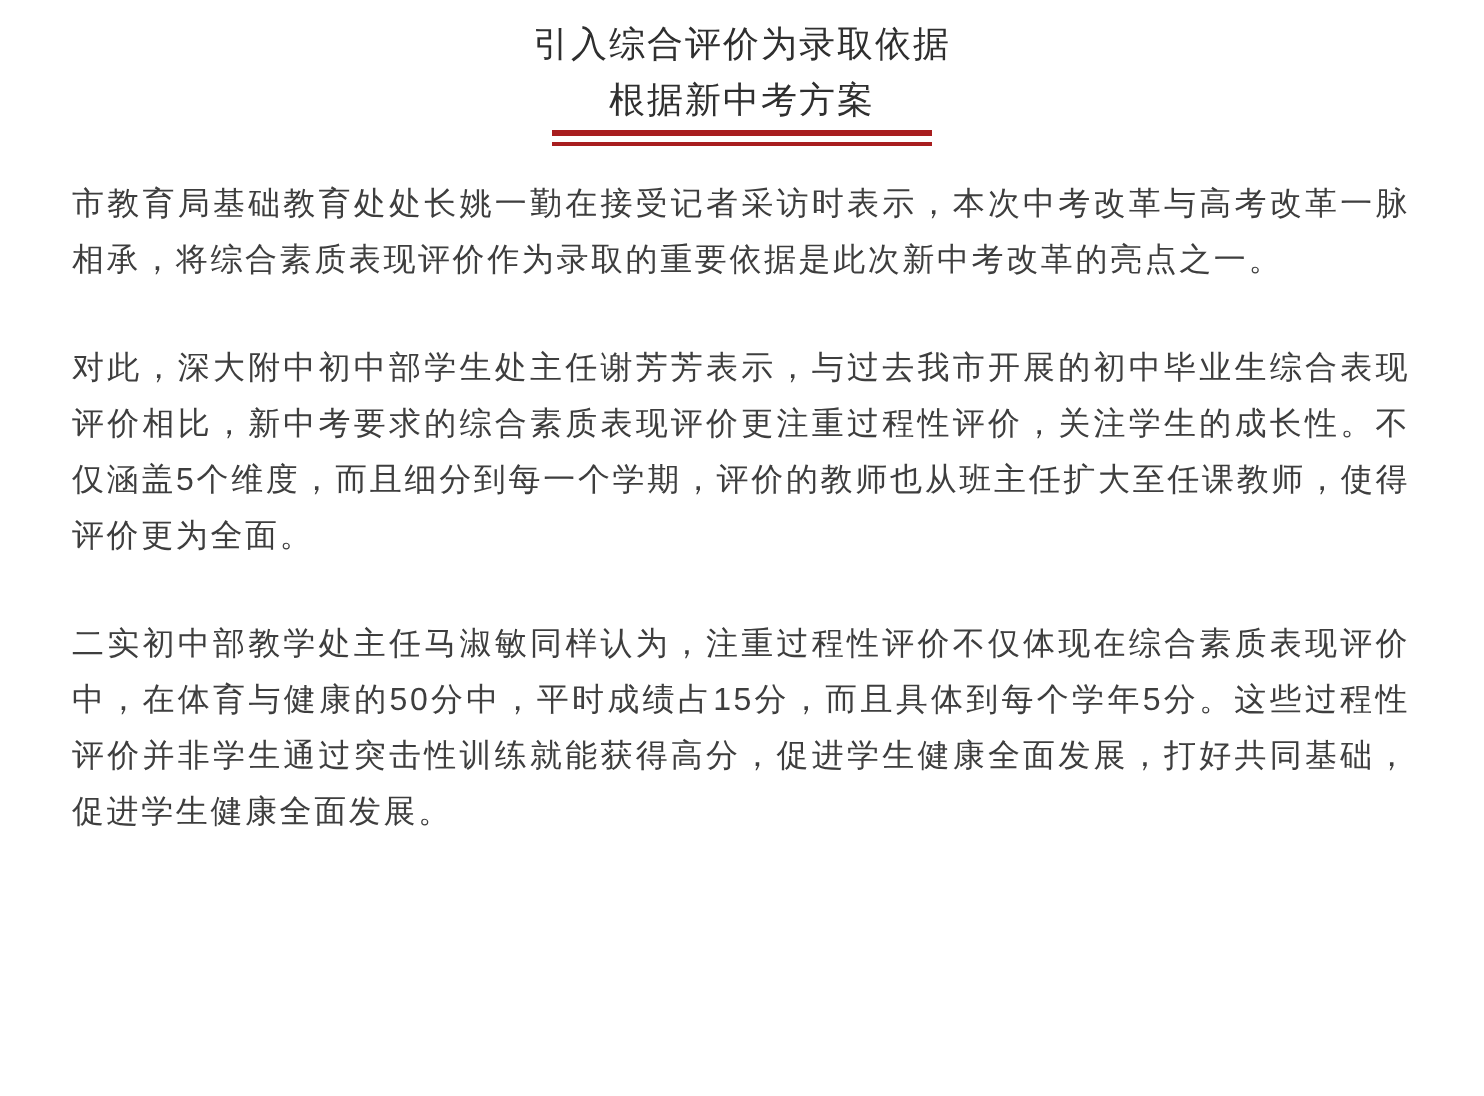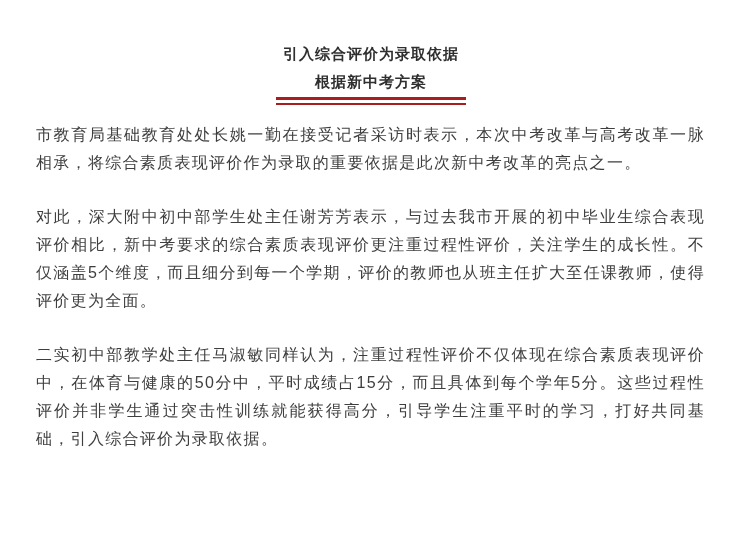--- a/index.html
+++ b/index.html
@@ -18,26 +18,25 @@
     width: 742px;
     height: 548px;
     background: var(--bg);
     overflow: hidden;
     padding-top: 8px;
   }
   .title-block {
     text-align: center;
   }
   .title {
-    font-size: 15px;
-    font-weight: bold;
+    font-size: 18px;
+    font-weight: normal;
     color: var(--title);
     line-height: 28px;
     letter-spacing: 1px;
-    margin-top: 32px;
   }
   .title-line {
     display: block;
   }
   .underline {
     width: 190px;
     margin: 1px auto 0;
   }
   .underline .bar {
     background: var(--accent);
@@ -70,16 +69,16 @@
     </h1>
     <div class="underline">
       <div class="bar thick"></div>
       <div class="bar thin"></div>
     </div>
   </header>
 
   <main class="content">
     <p class="para">市教育局基础教育处处长姚一勤在接受记者采访时表示，本次中考改革与高考改革一脉相承，将综合素质表现评价作为录取的重要依据是此次新中考改革的亮点之一。</p>
     <p class="para">对此，深大附中初中部学生处主任谢芳芳表示，与过去我市开展的初中毕业生综合表现评价相比，新中考要求的综合素质表现评价更注重过程性评价，关注学生的成长性。不仅涵盖5个维度，而且细分到每一个学期，评价的教师也从班主任扩大至任课教师，使得评价更为全面。</p>
-    <p class="para">二实初中部教学处主任马淑敏同样认为，注重过程性评价不仅体现在综合素质表现评价中，在体育与健康的50分中，平时成绩占15分，而且具体到每个学年5分。这些过程性评价并非学生通过突击性训练就能获得高分，引导学生注重平时的学习，打好共同基础，引入综合评价为录取依据。</p>
+    <p class="para">二实初中部教学处主任马淑敏同样认为，注重过程性评价不仅体现在综合素质表现评价中，在体育与健康的50分中，平时成绩占15分，而且具体到每个学年5分。这些过程性评价并非学生通过突击性训练就能获得高分，促进学生健康全面发展，打好共同基础，促进学生健康全面发展。</p>
   </main>
 
 </div>
 
 </body></html>

